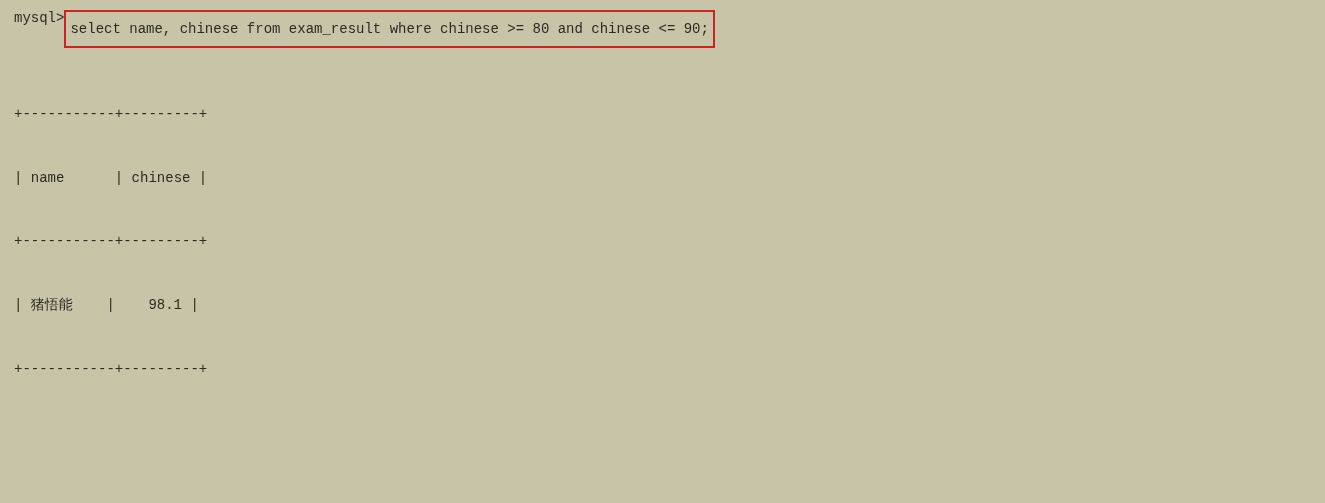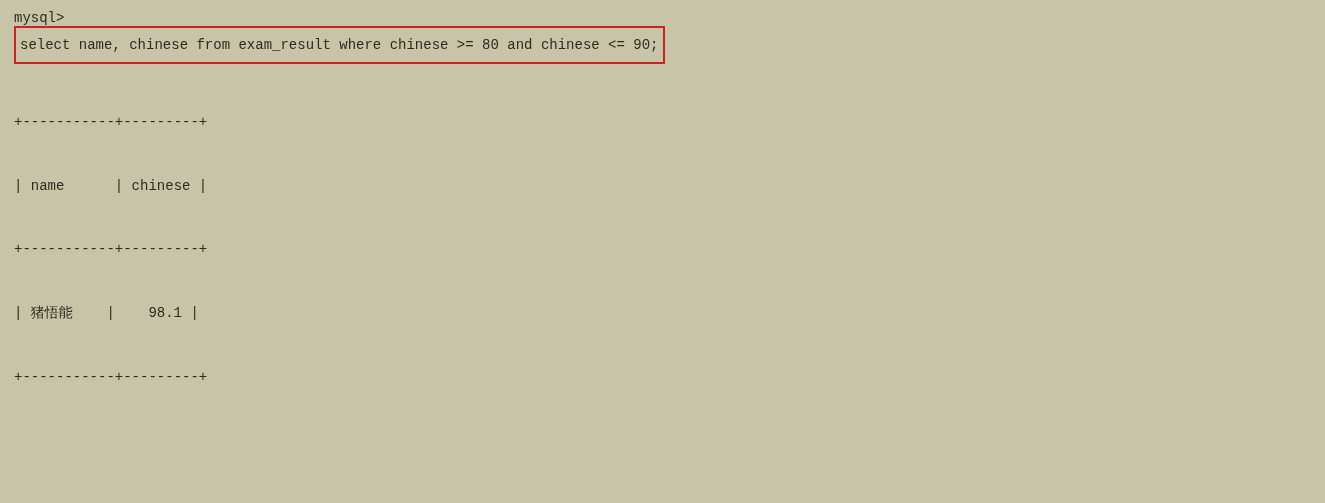--- a/index.html
+++ b/index.html
@@ -12,22 +12,21 @@
       min-height: 503px;
       padding: 10px 14px 10px 14px;
       position: relative;
     }
     .terminal {
       width: 100%;
     }
     .query-line {
       display: flex;
       align-items: flex-start;
-      margin-bottom: 6px;
-      flex-direction: column;
+      margin-bottom: 14px;
     }
     .prompt {
       color: #2c2c1e;
       white-space: nowrap;
       margin-right: 0;
     }
     .query-box {
       border: 2px solid #cc2222;
       padding: 9px 4px;
       display: inline-block;

